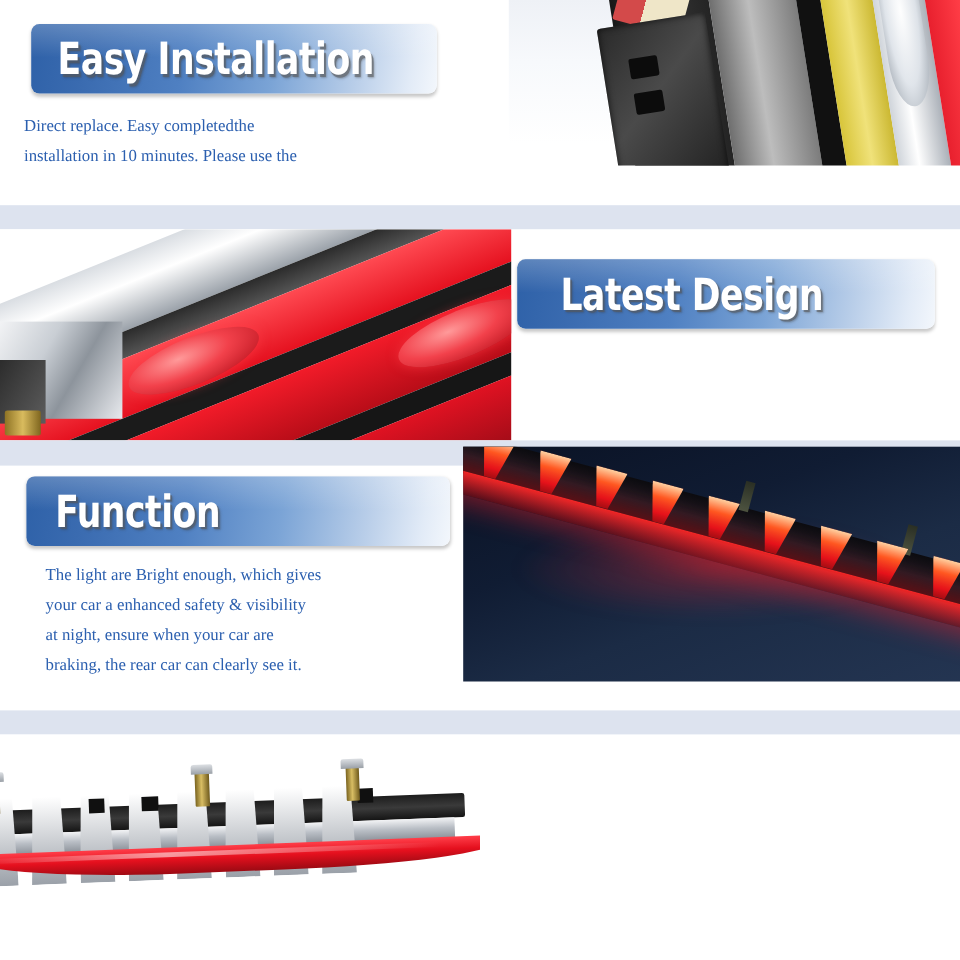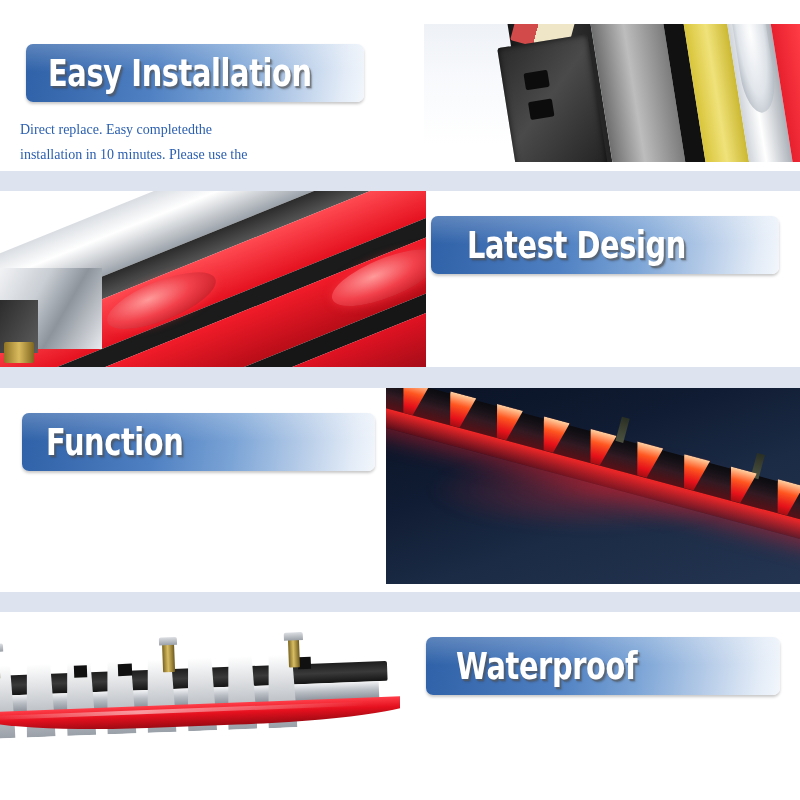--- a/index.html
+++ b/index.html
@@ -337,21 +337,21 @@
     width: 3%;
     height: 14%;
     background: #101010;
   }
 </style>
 </head>
 <body>
 
 <div id="page">
 
-  <div class="section" style="top:0; height:138px;margin-top:24px;">
+  <div class="section" style="top:0; height:138px;">
 
     <div class="photo photo-connector" style="left:424px; top:0; width:376px; height:171px;">
       <div class="pc-body">
         <div class="pc-strip">
           <div class="pc-lane lane-black"></div>
           <div class="pc-lane lane-silver"></div>
           <div class="pc-lane lane-dark"></div>
           <div class="pc-lane lane-yellow"></div>
           <div class="pc-lane lane-chrome"></div>
           <div class="pc-lane lane-red"></div>
@@ -396,21 +396,21 @@
     </div>
 
     <div class="banner" style="left:431px; top:25px; width:348px;">
       <span class="banner-title" style="margin-left:36px;">Latest Design</span>
     </div>
 
   </div>
 
   <div class="divider" style="top:367px; height:21px;"></div>
 
-  <div class="section" style="top:388px; height:196px;">
+  <div class="section" style="top:372px; height:196px;">
 
     <div class="photo photo-night" style="left:386px; top:0; width:414px; height:204px;">
       <div class="pn-glow"></div>
       <div class="pn-inner">
         <div class="pn-housing"></div>
 
         <div class="pn-post" style="left:52%;"></div>
         <div class="pn-post" style="left:78%;"></div>
 
         <div class="pn-led" style="left:11%;"></div>
@@ -424,20 +424,24 @@
         <div class="pn-led" style="left:83%;"></div>
 
         <div class="pn-lensbar"></div>
       </div>
     </div>
 
     <div class="banner" style="left:22px; top:25px; width:353px;">
       <span class="banner-title" style="margin-left:24px;">Function</span>
     </div>
 
+    <div class="copy" style="left:38px; top:95px; width:360px;">The light are Bright enough, which gives
+your car a enhanced safety &amp; visibility
+at night, ensure when your car are
+braking, the rear car can clearly see it.</div>
   </div>
 
   <div class="divider" style="top:592px; height:20px;"></div>
 
   <div class="section" style="top:612px; height:188px;">
 
     <div class="photo photo-profile" style="left:0; top:0; width:400px; height:188px;">
       <div class="pp-inner">
         <div class="pp-topbar"></div>
         <div class="pp-chrome"></div>
@@ -456,19 +460,16 @@
         <div class="pp-screw-head" style="left:2.2%;"></div>
         <div class="pp-screw" style="left:42%;"></div>
         <div class="pp-screw-head" style="left:41.2%;"></div>
         <div class="pp-screw" style="left:70%;"></div>
         <div class="pp-screw-head" style="left:69.2%;"></div>
         <div class="pp-lens"></div>
         <div class="pp-lens-hi"></div>
       </div>
     </div>
 
-    <div class="banner" style="left:426px; top:25px; width:354px;">
-      <span class="banner-title" style="margin-left:30px;">Waterproof</span>
-    </div>
 
   </div>
 
 </div>
 
 </body></html>

